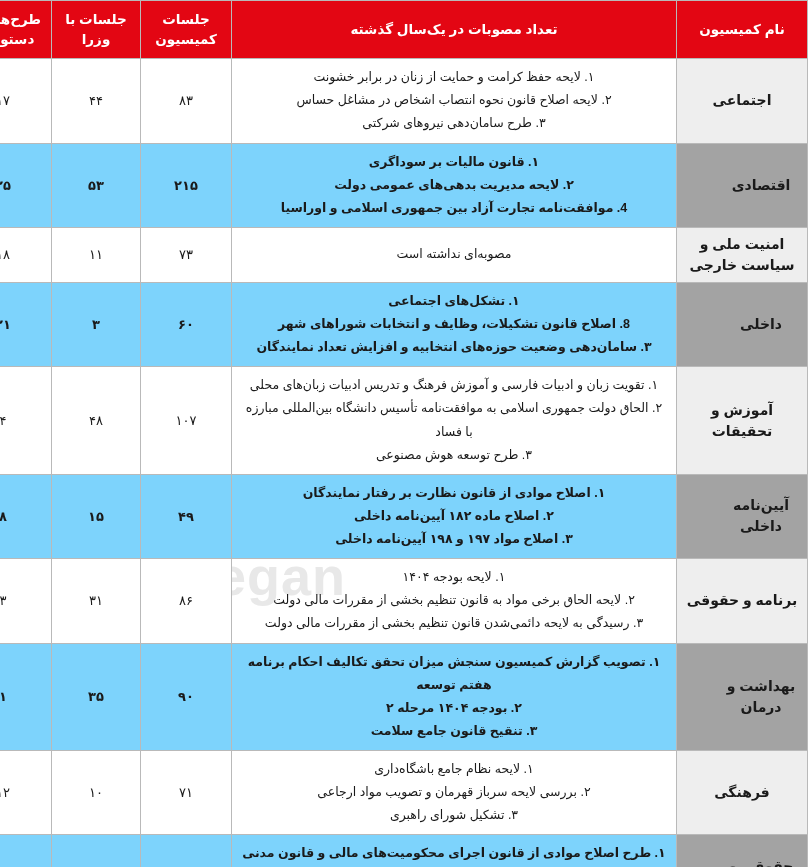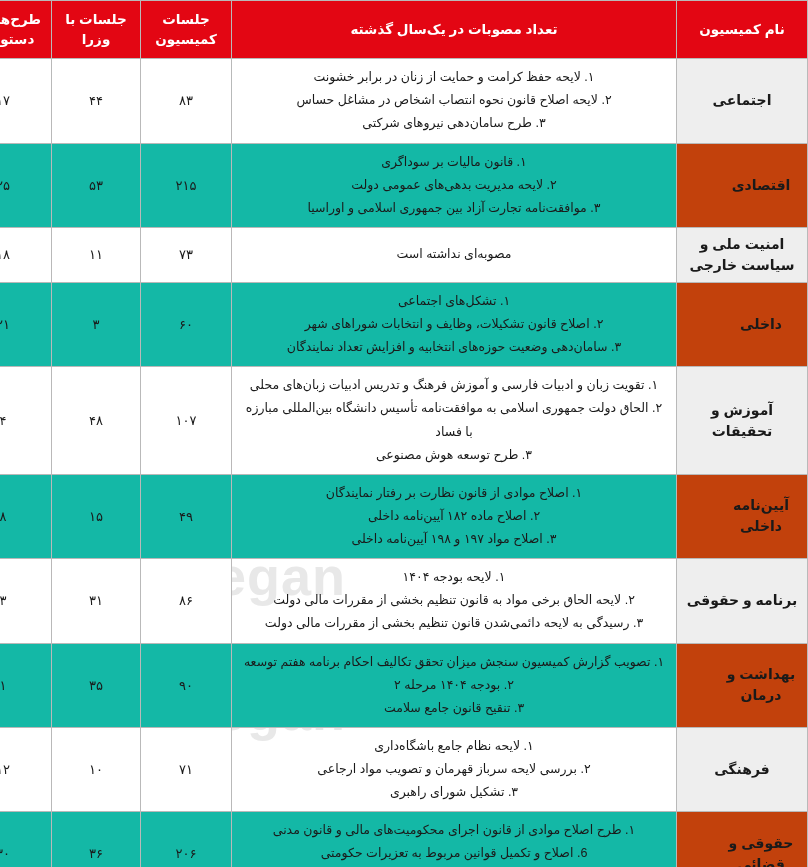--- a/index.html
+++ b/index.html
@@ -79,24 +79,25 @@
     text-align: center;
   }
   tbody td.c-items .line { display: block; white-space: normal; }
   tbody td.c-num {
     font-size: 13px;
     color: #1a1a1a;
     background: #ffffff;
   }
   tbody tr.alt td.c-num,
   tbody tr.alt td.c-items {
-    background: #14b8a6;
+    background: #7dd3fc;
+    font-weight: bold;
   }
   tbody tr.alt td.c-name {
-    background: #c2410c;
+    background: #a3a3a3;
     padding-left: 42px;
   }
 </style>
 </head>
 <body>
 
 <div id="sheet">
 
   <div class="watermark wm1">farhikhtegan</div>
   <div class="watermark wm2">farhikhtegan</div>
@@ -123,40 +124,40 @@
           </td>
           <td class="c-num">۸۳</td>
           <td class="c-num">۴۴</td>
           <td class="c-num">۱۷</td>
         </tr>
         <tr class="alt">
           <td class="c-name">اقتصادی</td>
           <td class="c-items">
             <span class="line">۱. قانون مالیات بر سوداگری</span>
             <span class="line">۲. لایحه مدیریت بدهی‌های عمومی دولت</span>
-            <span class="line">۳. موافقت‌نامه تجارت آزاد بین جمهوری اسلامی و اوراسیا</span>
+            <span class="line">4. موافقت‌نامه تجارت آزاد بین جمهوری اسلامی و اوراسیا</span>
           </td>
           <td class="c-num">۲۱۵</td>
           <td class="c-num">۵۳</td>
           <td class="c-num">۲۵</td>
         </tr>
         <tr>
           <td class="c-name">امنیت ملی و سیاست خارجی</td>
           <td class="c-items">
             <span class="line">مصوبه‌ای نداشته است</span>
           </td>
           <td class="c-num">۷۳</td>
           <td class="c-num">۱۱</td>
           <td class="c-num">۱۸</td>
         </tr>
         <tr class="alt">
           <td class="c-name">داخلی</td>
           <td class="c-items">
             <span class="line">۱. تشکل‌های اجتماعی</span>
-            <span class="line">۲. اصلاح قانون تشکیلات، وظایف و انتخابات شوراهای شهر</span>
+            <span class="line">8. اصلاح قانون تشکیلات، وظایف و انتخابات شوراهای شهر</span>
             <span class="line">۳. سامان‌دهی وضعیت حوزه‌های انتخابیه و افزایش تعداد نمایندگان</span>
           </td>
           <td class="c-num">۶۰</td>
           <td class="c-num">۳</td>
           <td class="c-num">۲۱</td>
         </tr>
         <tr>
           <td class="c-name">آموزش و تحقیقات</td>
           <td class="c-items">
             <span class="line">۱. تقویت زبان و ادبیات فارسی و آموزش فرهنگ و تدریس ادبیات زبان‌های محلی</span>

